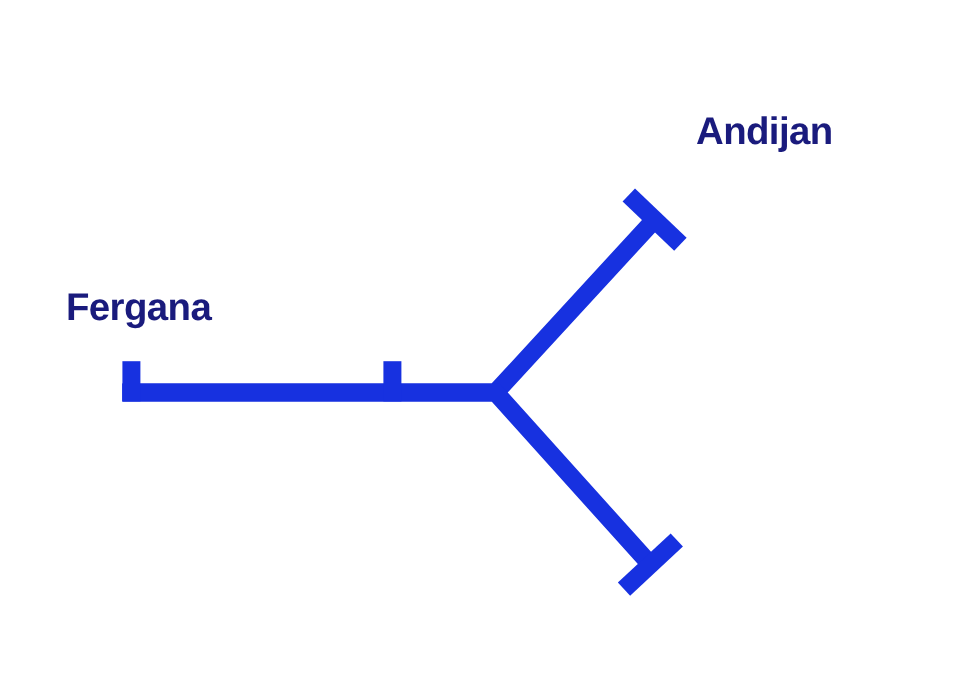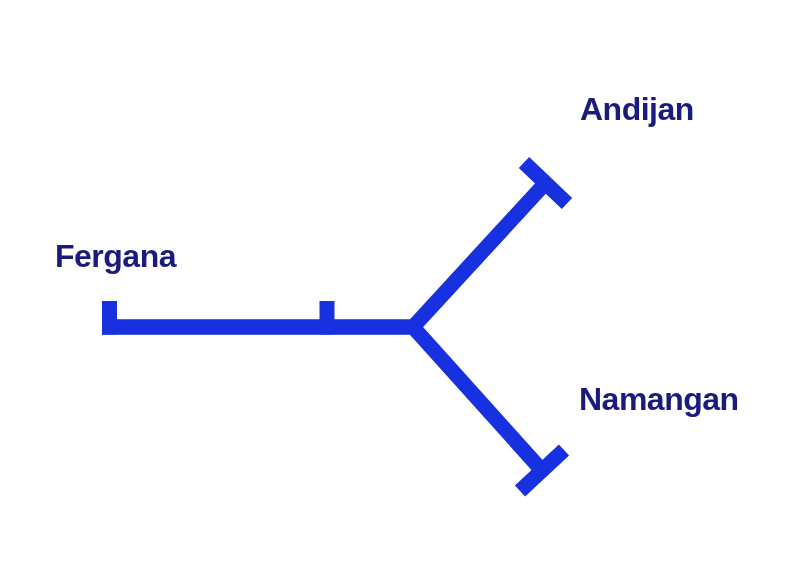--- a/index.html
+++ b/index.html
@@ -63,15 +63,14 @@
     <path class="route" d="M 524 162.5 L 567 203.5"></path>
 
     <path class="route" d="M 520 491 L 564 450"></path>
   </svg>
 
   <div class="station-label label-fergana">Fergana</div>
 
 
   <div class="station-label label-andijan">Andijan</div>
 
-  <div class="station-label label-namangan">Namangan</div>
 
 </div>
 
 </body></html>

